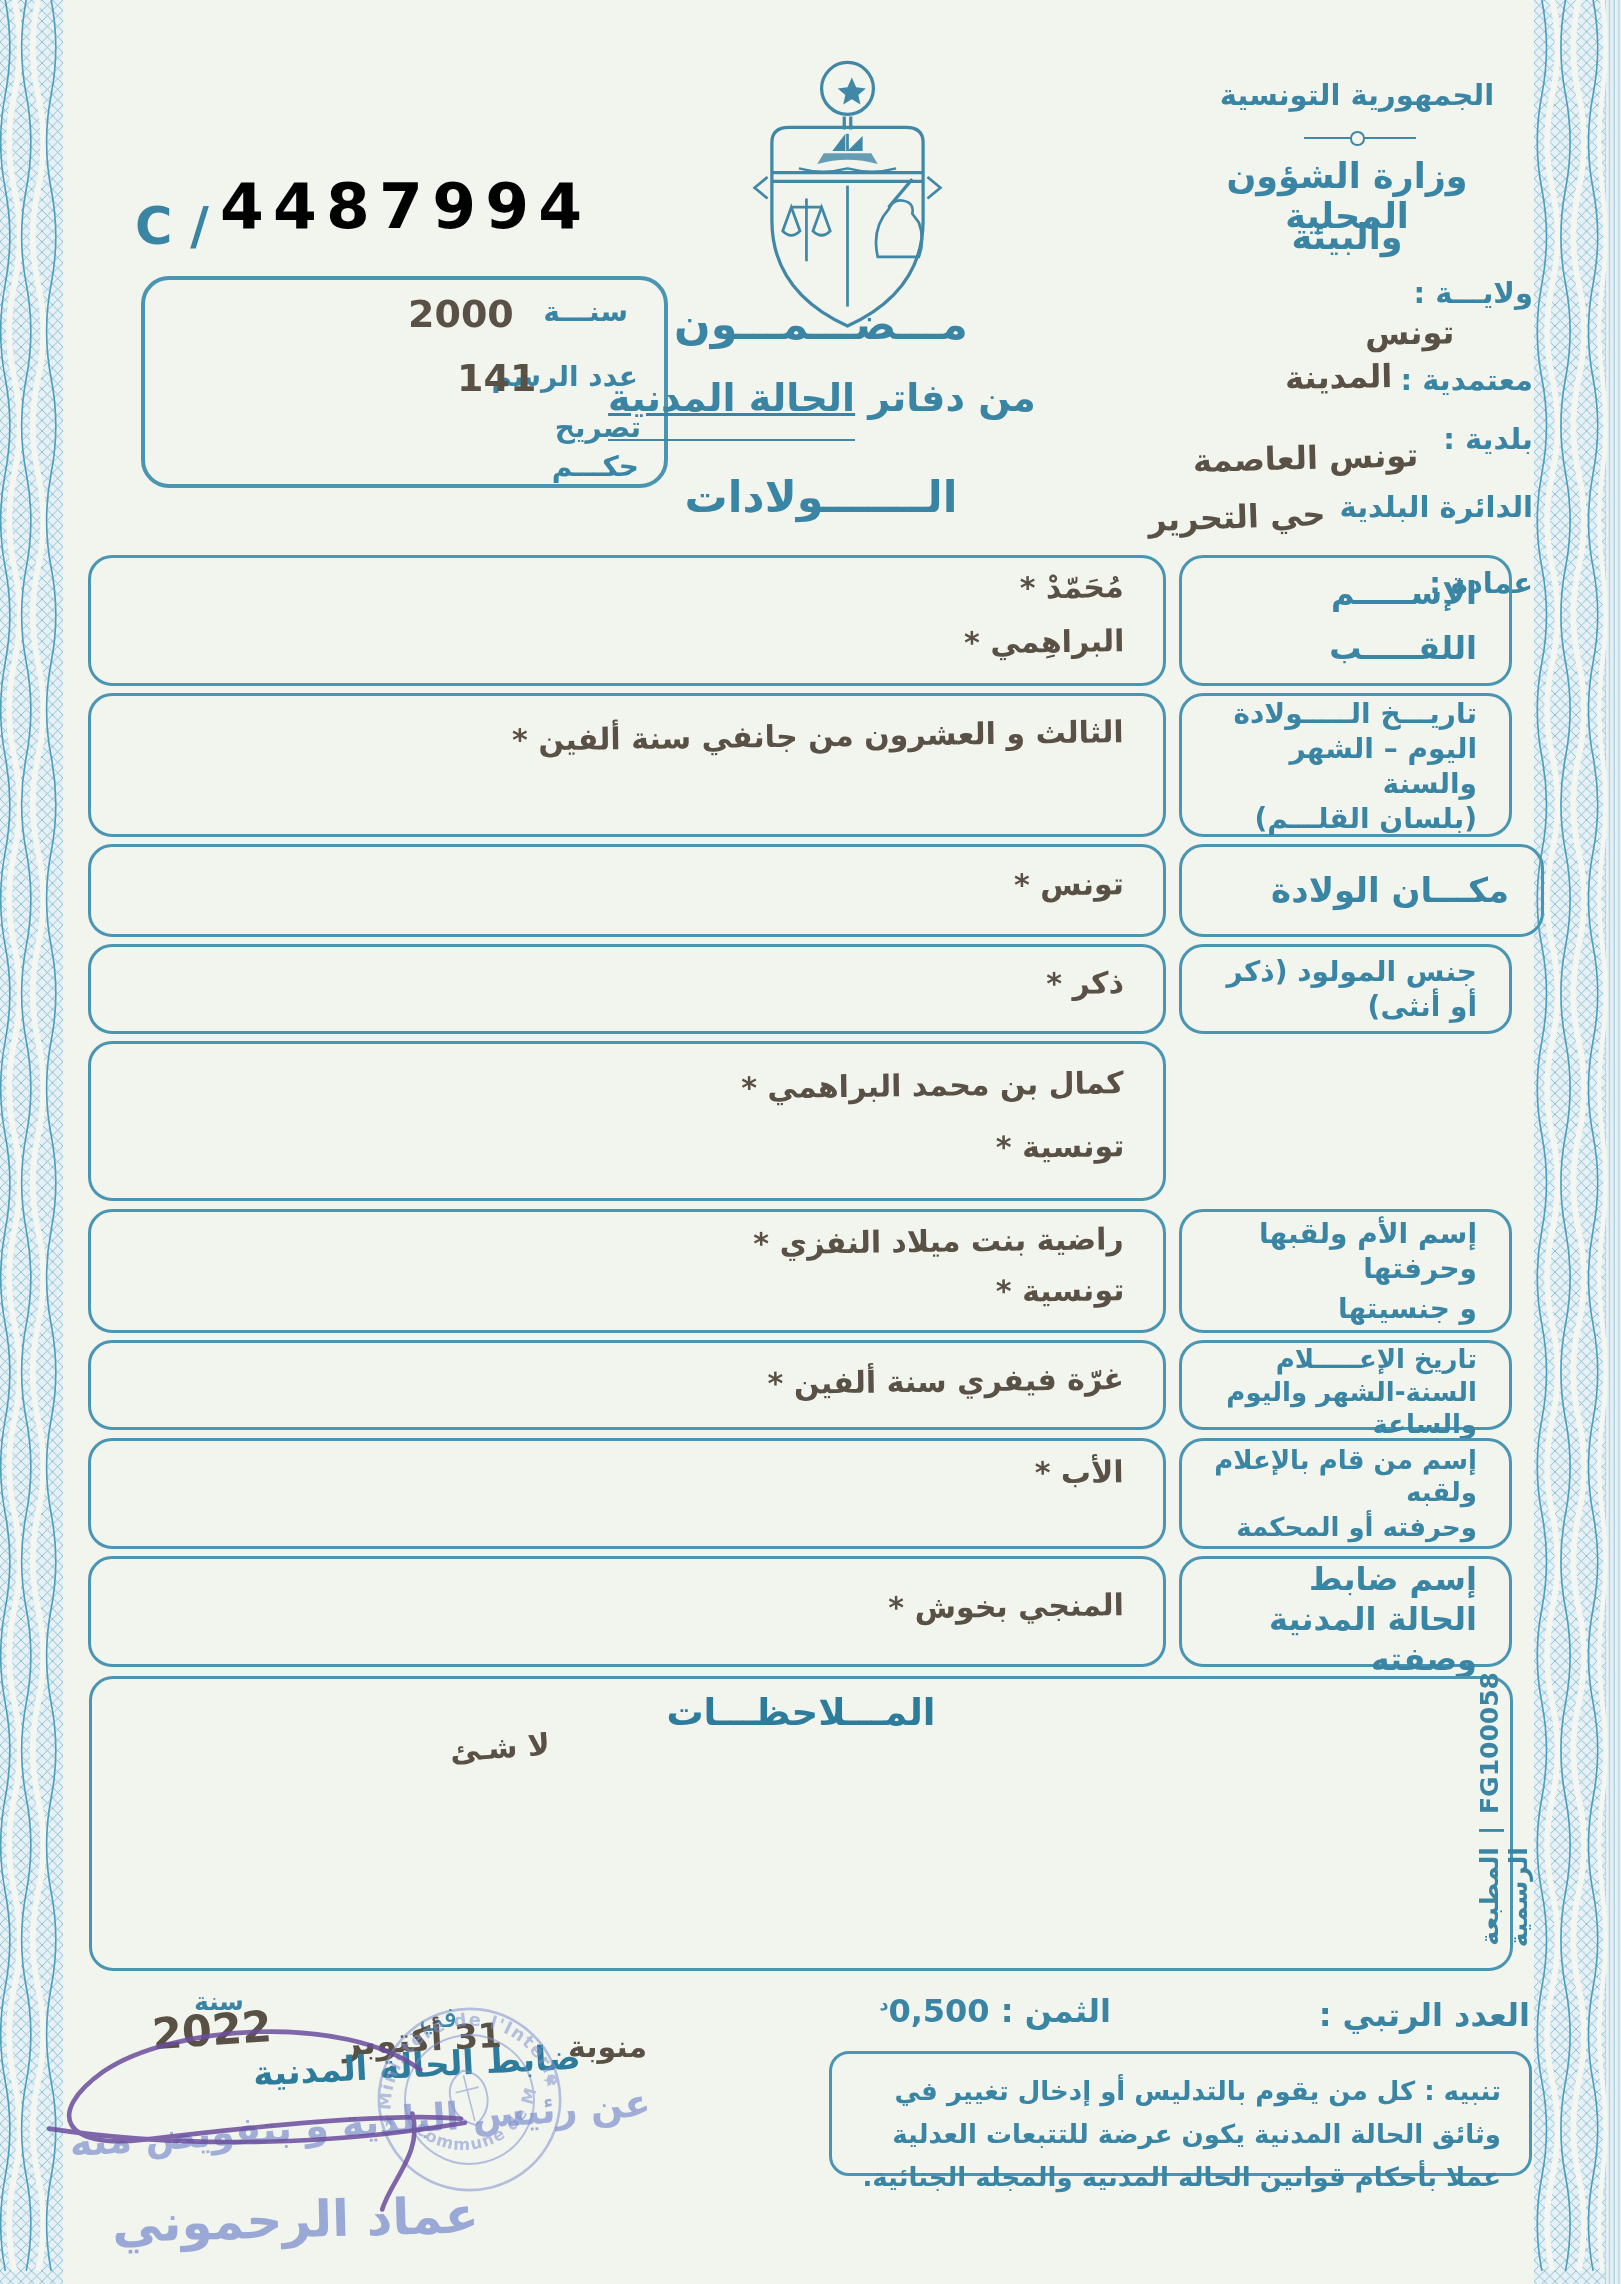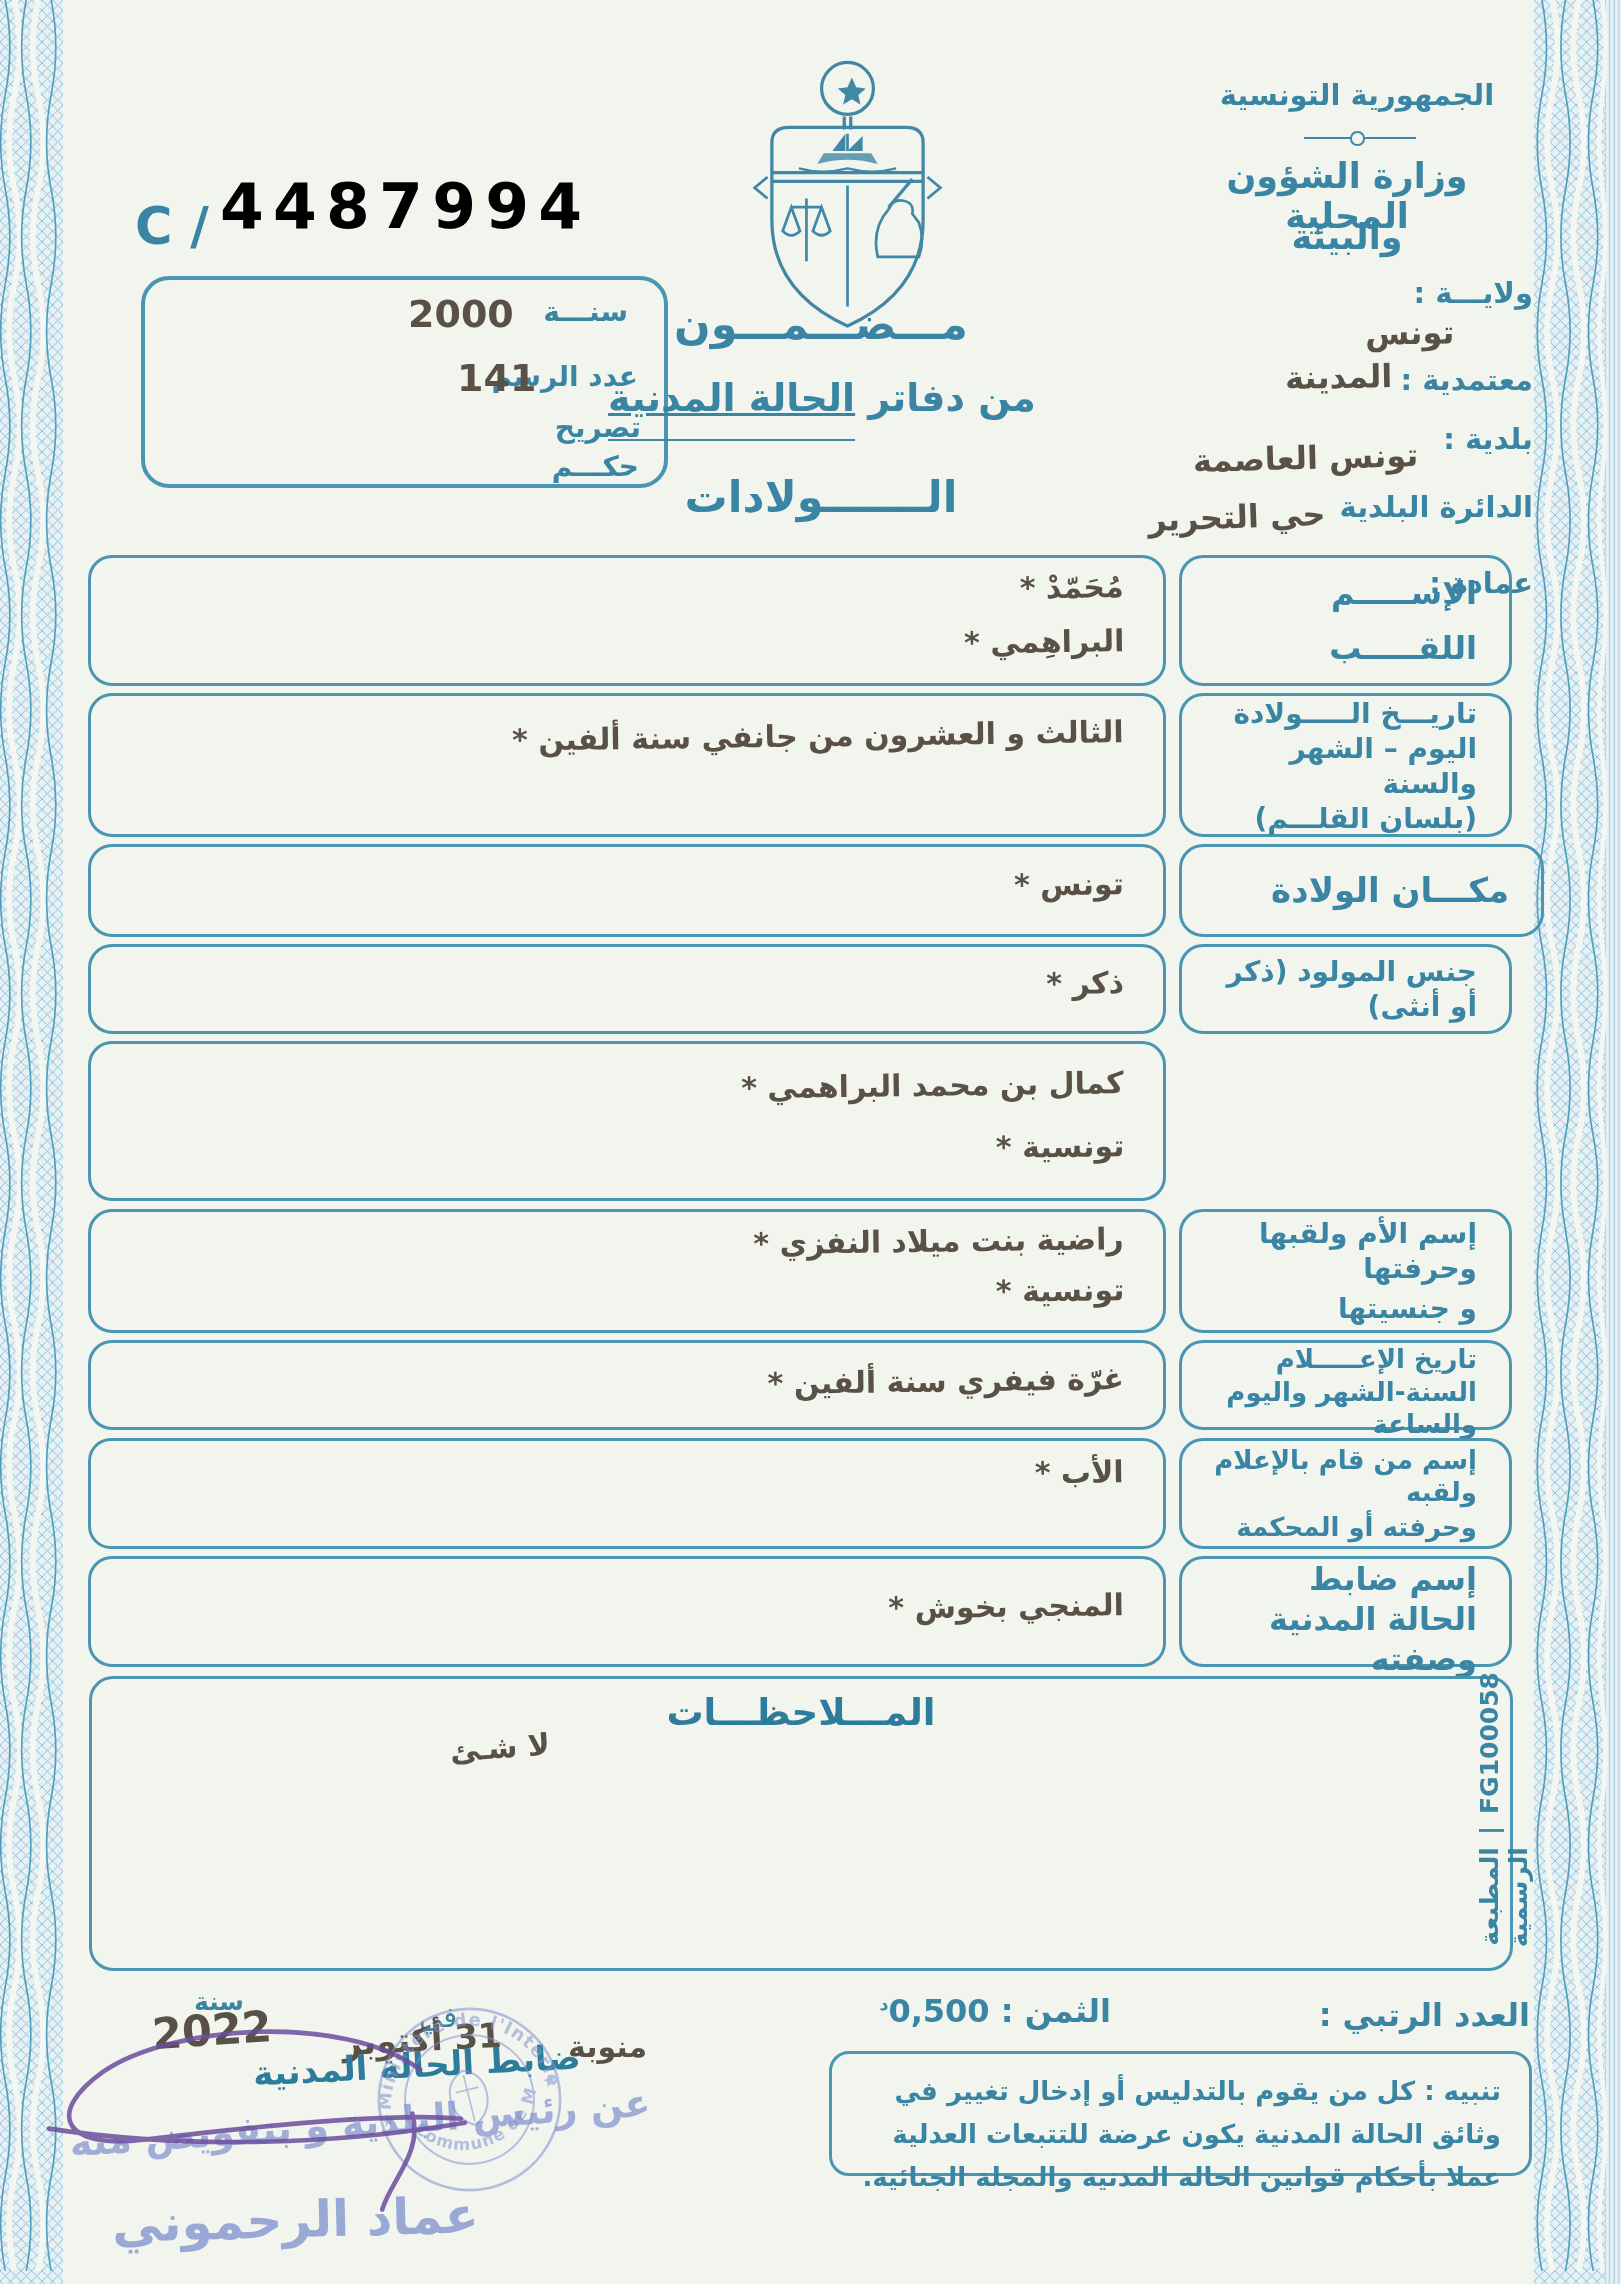--- a/index.html
+++ b/index.html
@@ -201,21 +201,21 @@
       <span>غرّة فيفري سنة ألفين *</span>
     </div>
   </div>
 
   <div class="fbox lbox" style="top:1438px;height:105px;">
     <div class="ltxt" style="font-size:26px;">
       <span>إسم من قام بالإعلام ولقبه</span>
       <span>وحرفته أو المحكمة</span>
     </div>
   </div>
-  <div class="fbox vbox" style="top:1438px;height:105px;border-radius:23px;">
+  <div class="fbox vbox" style="top:1438px;height:105px;">
     <div class="vtxt" style="padding-top:20px;">
       <span>الأب *</span>
     </div>
   </div>
 
   <div class="fbox lbox" style="top:1556px;height:105px;">
     <div class="ltxt" style="font-size:32px;border-radius:9px;">
       <span>إسم ضابط الحالة المدنية</span>
       <span>وصفته</span>
     </div>

